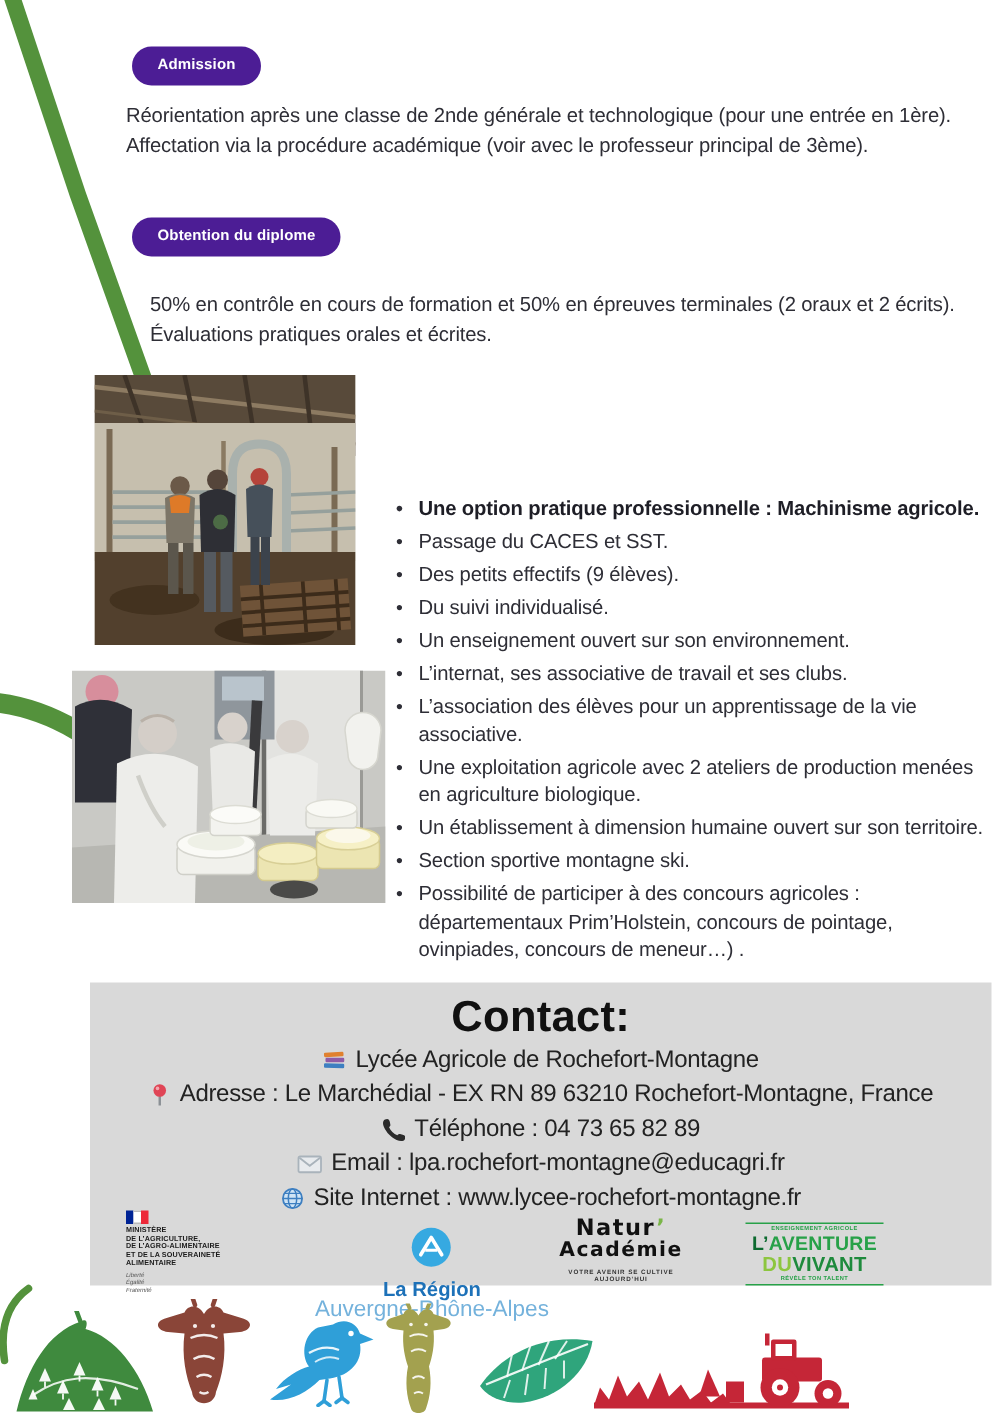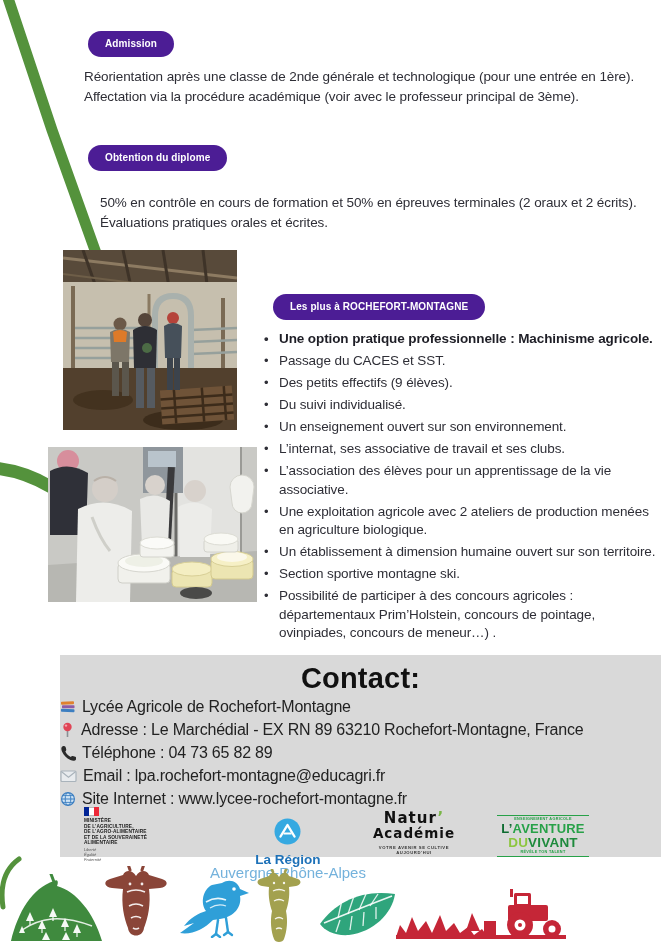--- a/index.html
+++ b/index.html
@@ -33,21 +33,21 @@
   .photo{position:absolute;display:block;}
   #photo-barn{left:63px;top:250px;}
   #photo-cheese{left:48px;top:447px;}
   
   #contact-box{
     position:absolute;left:60px;top:655px;width:601px;height:202px;
     background:#d9d9d9;text-align:center;
   }
   #contact-title{font-size:29px;font-weight:800;color:#111;margin-top:7px;letter-spacing:0.2px;}
   .contact-line{
-    display:flex;align-items:center;gap:6px;
+    display:flex;align-items:center;justify-content:center;gap:6px;
     font-size:16px;line-height:23px;color:#222;letter-spacing:-0.2px;
   }
   .contact-line .ci{flex:0 0 auto;display:inline-block;}
   
   .logo{position:absolute;}
   #logo-ministry{left:24px;top:152px;width:70px;text-align:left;}
   #logo-ministry .flag{display:flex;width:15px;height:9px;margin-bottom:2px;}
   #logo-ministry .flag i{flex:1;}
   #logo-ministry .f-b{background:#002395;} #logo-ministry .f-w{background:#fff;border-top:1px solid #bbb;border-bottom:1px solid #bbb;} #logo-ministry .f-r{background:#ed2939;}
   #logo-ministry .mline{font-size:4.8px;line-height:5.6px;font-weight:700;color:#1a1a1a;letter-spacing:0.1px;}
@@ -151,21 +151,20 @@
       <rect x="84" y="118" width="8" height="40" fill="#555a60"></rect>
     </g>
     <g>
       <circle cx="110" cy="68" r="6" fill="#b5433a"></circle>
       <path d="M101 76 Q110 70 119 76 L118 108 L102 108 Z" fill="#46505a"></path>
       <rect x="104" y="108" width="6" height="32" fill="#3c434c"></rect>
       <rect x="111" y="108" width="6" height="32" fill="#3c434c"></rect>
     </g>
   </svg>
 
-  <div class="badge" id="badge-plus">Les plus à ROCHEFORT-MONTAGNE</div>
   <ul id="plus-list">
     <li class="bold">Une option pratique professionnelle : Machinisme agricole.</li>
     <li>Passage du CACES et SST.</li>
     <li>Des petits effectifs (9 élèves).</li>
     <li>Du suivi individualisé.</li>
     <li>Un enseignement ouvert sur son environnement.</li>
     <li>L’internat, ses associative de travail et ses clubs.</li>
     <li>L’association des élèves pour un apprentissage de la vie associative.</li>
     <li>Une exploitation agricole avec 2 ateliers de production menées en agriculture biologique.</li>
     <li>Un établissement à dimension humaine ouvert sur son territoire.</li>

